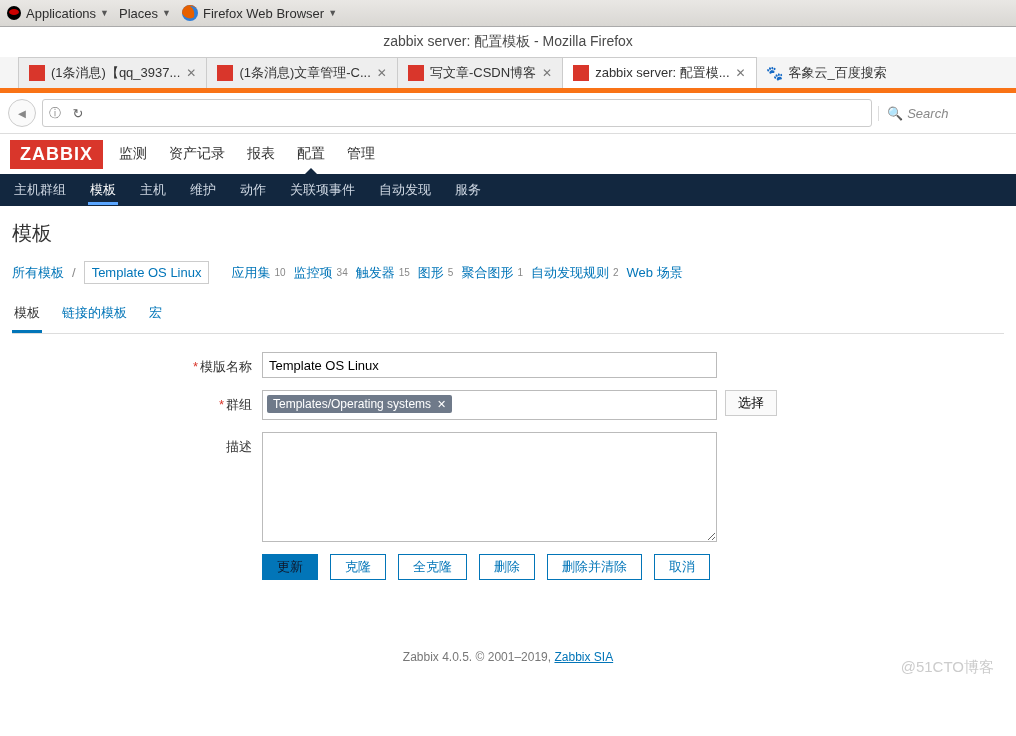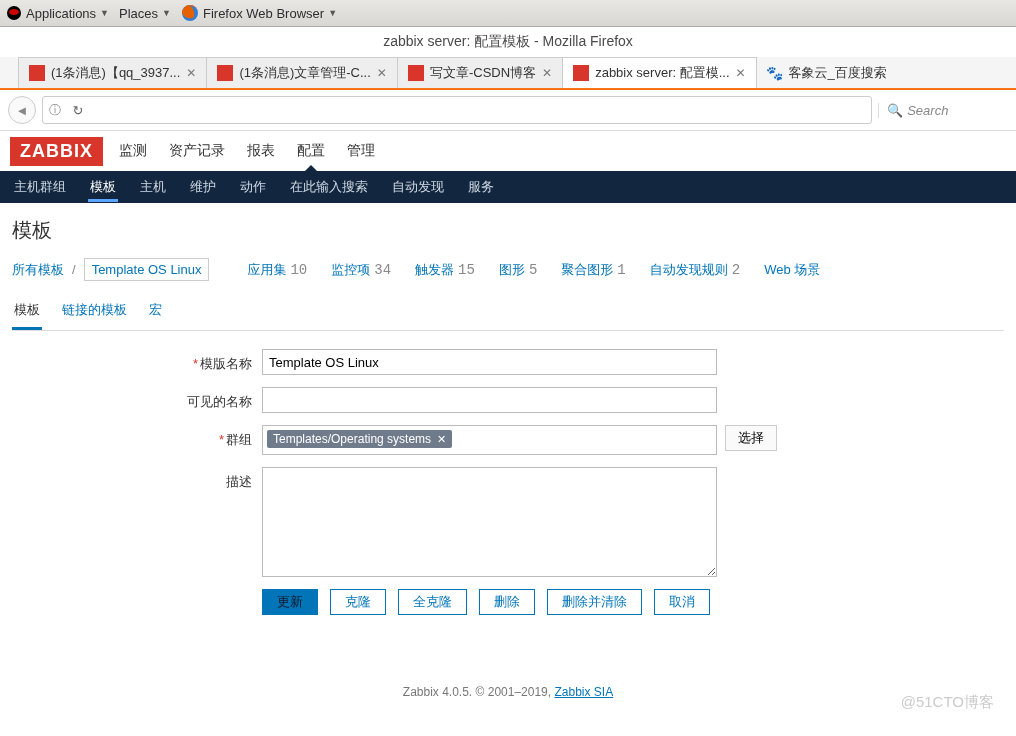--- a/index.html
+++ b/index.html
@@ -9,21 +9,21 @@
 .gnome-bar { height: 27px; background: linear-gradient(#e9e7e4,#d9d7d3); border-bottom: 1px solid #aaa; display: flex; align-items: center; padding: 0 6px; gap: 10px; font-size: 13px; color: #2e2e2e; }
 .gnome-item { display: flex; align-items: center; gap: 4px; cursor: pointer; }
 .gnome-item .arrow { font-size: 9px; color: #555; }
 .redhat-icon { width: 16px; height: 16px; display: inline-block; }
 .ff-icon { width: 18px; height: 18px; display: inline-block; }
 
 
 .window-title { text-align: center; font-size: 14px; padding: 6px 0 6px; background: #fff; color: #4a4a4a; }
 
 
-.tabs-bar { display: flex; border-bottom: 2px solid #f97316; background: #f5f5f5; padding-left: 18px; }
+.tabs-bar { display: flex; border-bottom: 5px solid #f97316; background: #f5f5f5; padding-left: 18px; }
 .browser-tab { display: flex; align-items: center; gap: 6px; padding: 6px 10px; border: 1px solid #ccc; border-bottom: none; margin-right: -1px; background: #eee; min-width: 0; max-width: 210px; font-size: 13px; white-space: nowrap; }
 .browser-tab.active { background: #fff; position: relative; z-index: 2; }
 .browser-tab .tab-text { overflow: hidden; text-overflow: ellipsis; flex: 1; }
 .browser-tab .tab-close { color: #777; font-size: 12px; cursor: pointer; }
 .csdn-icon { width: 16px; height: 16px; background: #d9362b; display: inline-block; flex-shrink: 0; }
 .zabbix-tab-icon { width: 16px; height: 16px; background: #d9362b; display: inline-block; flex-shrink: 0; }
 .paw-icon { width: 16px; height: 16px; display: inline-block; flex-shrink: 0; color: #2f7ed8; font-size: 14px; line-height: 16px; text-align: center; }
 
 
 .url-bar { display: flex; align-items: center; gap: 6px; padding: 6px 8px; border-bottom: 1px solid #ddd; background: #fff; }
@@ -49,22 +49,22 @@
 .zbx-subnav .sitem.active { color: #fff; border-bottom: 3px solid #5aa6ff; padding-bottom: 3px; }
 
 
 .page { background: #fff; padding: 14px 12px 20px; }
 .page-title { font-size: 20px; color: #333; margin-bottom: 14px; font-weight: normal; }
 
 .breadcrumb-row { display: flex; flex-wrap: wrap; align-items: center; gap: 8px; font-size: 13px; margin-bottom: 14px; }
 .breadcrumb-row a { color: #0275b8; text-decoration: none; cursor: pointer; }
 .breadcrumb-row .sep { color: #888; }
 .breadcrumb-row .currentbox { border: 1px solid #ccc; padding: 3px 7px; color: #0275b8; background: #fff; }
-.breadcrumb-row .cnt { color: #888; font-size: 14px; margin-left: 2px; font-family: Liberation Mono, monospace; }
-.bc-group { display: inline-flex; align-items: center; gap: 2px; margin-left: 16px; }
+.breadcrumb-row .cnt { color: #888; font-size: 10px; margin-left: 2px; }
+.bc-group { display: inline-flex; align-items: center; gap: 2px; }
 
 .form-tabs { display: flex; gap: 18px; border-bottom: 1px solid #ddd; margin-bottom: 18px; font-size: 13px; }
 .form-tabs .ft { padding: 6px 2px 8px; cursor: pointer; color: #0275b8; }
 .form-tabs .ft.active { color: #333; border-bottom: 3px solid #0275b8; }
 
 .form-table { margin-left: 170px; }
 .form-row { display: flex; align-items: flex-start; margin-bottom: 12px; }
 .form-row .lbl { width: 80px; text-align: right; padding-right: 10px; padding-top: 6px; font-size: 13px; color: #333; flex-shrink: 0; }
 .form-row .req { color: #d9362b; margin-right: 2px; }
 .text-input { width: 455px; height: 26px; border: 1px solid #bbb; padding: 0 6px; font-size: 13px; }
@@ -164,21 +164,21 @@
     <div class="mitem">管理</div>
   </div>
 </div>
 
 <div class="zbx-subnav">
   <div class="sitem">主机群组</div>
   <div class="sitem active">模板</div>
   <div class="sitem">主机</div>
   <div class="sitem">维护</div>
   <div class="sitem">动作</div>
-  <div class="sitem">在此输入搜索</div>
+  <div class="sitem">关联项事件</div>
   <div class="sitem">自动发现</div>
   <div class="sitem">服务</div>
 </div>
 
 <div class="page">
   <h1 class="page-title">模板</h1>
 
   <div class="breadcrumb-row">
     <a>所有模板</a>
     <span class="sep">/</span>
@@ -216,24 +216,20 @@
   <div class="form-tabs">
     <div class="ft active">模板</div>
     <div class="ft">链接的模板</div>
     <div class="ft">宏</div>
   </div>
 
   <div class="form-table">
     <div class="form-row">
       <div class="lbl"><span class="req">*</span><span>模版名称</span></div>
       <input class="text-input" value="Template OS Linux" style="">
-    </div>
-    <div class="form-row">
-      <div class="lbl">可见的名称</div>
-      <input class="text-input" value="" style="">
     </div>
     <div class="form-row">
       <div class="lbl"><span class="req">*</span><span>群组</span></div>
       <div>
         <div class="tag-input-wrap">
           <span class="tag">
             <span>Templates/Operating systems</span>
             <span class="x">✕</span>
           </span>
         </div>

